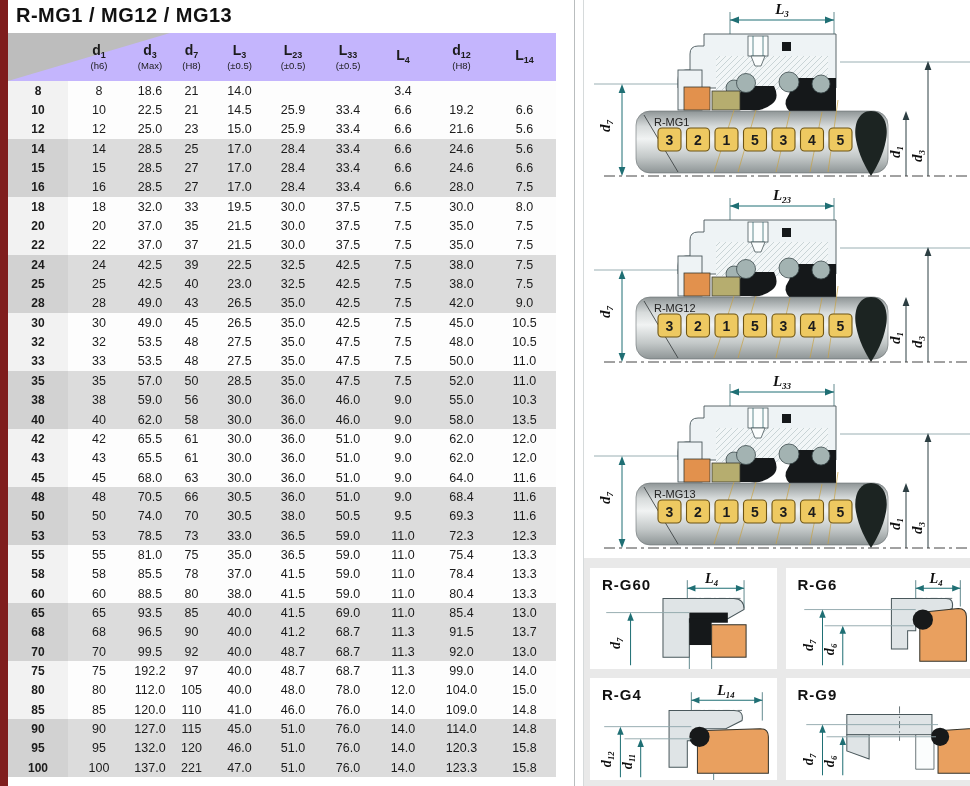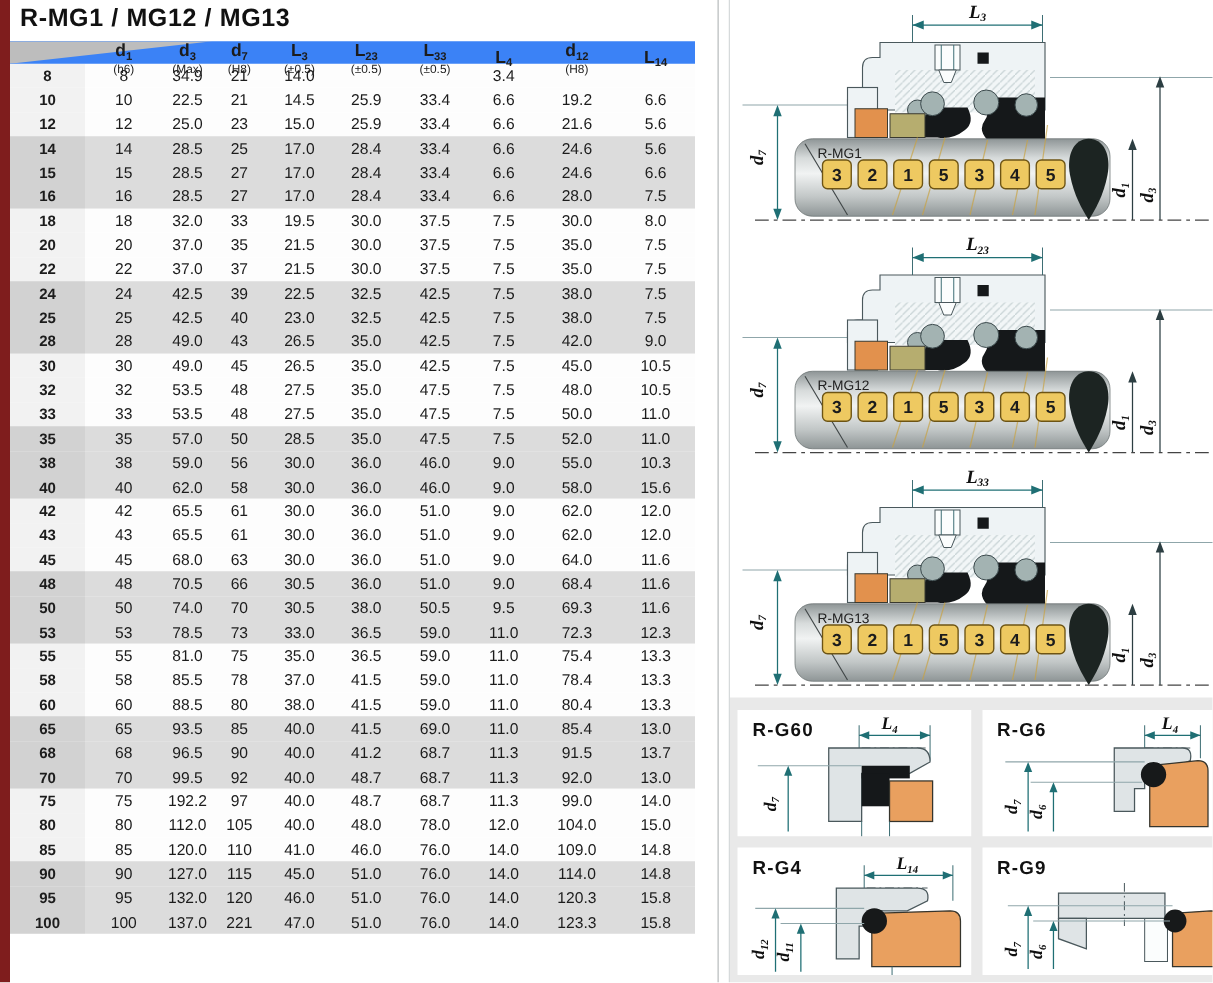--- a/index.html
+++ b/index.html
@@ -4,21 +4,21 @@
 <style>
   html,body{margin:0;padding:0;}
   body{width:970px;height:786px;overflow:hidden;background:#ffffff;
        font-family:"Liberation Sans","DejaVu Sans",sans-serif;color:#1c1c1c;position:relative;}
   .page{position:absolute;inset:0;border-left:8px solid #7f1d1d;}
 
   
   .title{position:absolute;left:8px;top:4px;font-size:20px;font-weight:bold;letter-spacing:.5px;color:#111;}
   .table{position:absolute;left:0;top:33px;width:548px;}
   .thead{display:grid;grid-template-columns:60px 62px 40px 43px 53px 54px 56px 54px 63px 63px;
-         height:18px;background:#3b82f6;position:relative;align-items:center;}
+         height:48px;background:#c4b5fd;position:relative;align-items:center;}
   .diag{position:absolute;left:0;top:0;width:162px;height:100%;background:#bdbdbd;
         clip-path:polygon(0 0,100% 0,0 100%);}
   .th{position:relative;text-align:center;line-height:1;z-index:1;}
   .th-main{font-weight:bold;font-size:14px;}
   .ss{font-size:9px;font-weight:bold;vertical-align:-3px;}
   .th-sub{font-size:9.5px;margin-top:1px;}
   .tbody{display:block;}
   .tr{display:grid;grid-template-columns:60px 62px 40px 43px 53px 54px 56px 54px 63px 63px;
       height:19.35px;align-items:center;background:#fdfdfd;}
   .tr.band{background:#dcdcdc;}
@@ -136,21 +136,21 @@
         </div>
         <div class="th">
           <div class="th-main">L<span class="ss">14</span></div>
           <div class="th-sub"></div>
         </div>
       </div>
     <div class="tbody">
         <div class="tr">
           <div class="td lab">8</div>
           <div class="td">8</div>
-          <div class="td">34.9</div>
+          <div class="td">18.6</div>
           <div class="td">21</div>
           <div class="td">14.0</div>
           <div class="td"></div>
           <div class="td"></div>
           <div class="td">3.4</div>
           <div class="td"></div>
           <div class="td"></div>
         </div>
         <div class="tr">
           <div class="td lab">10</div>
@@ -347,21 +347,21 @@
         <div class="tr band">
           <div class="td lab">40</div>
           <div class="td">40</div>
           <div class="td">62.0</div>
           <div class="td">58</div>
           <div class="td">30.0</div>
           <div class="td">36.0</div>
           <div class="td">46.0</div>
           <div class="td">9.0</div>
           <div class="td">58.0</div>
-          <div class="td">15.6</div>
+          <div class="td">13.5</div>
         </div>
         <div class="tr">
           <div class="td lab">42</div>
           <div class="td">42</div>
           <div class="td">65.5</div>
           <div class="td">61</div>
           <div class="td">30.0</div>
           <div class="td">36.0</div>
           <div class="td">51.0</div>
           <div class="td">9.0</div>

